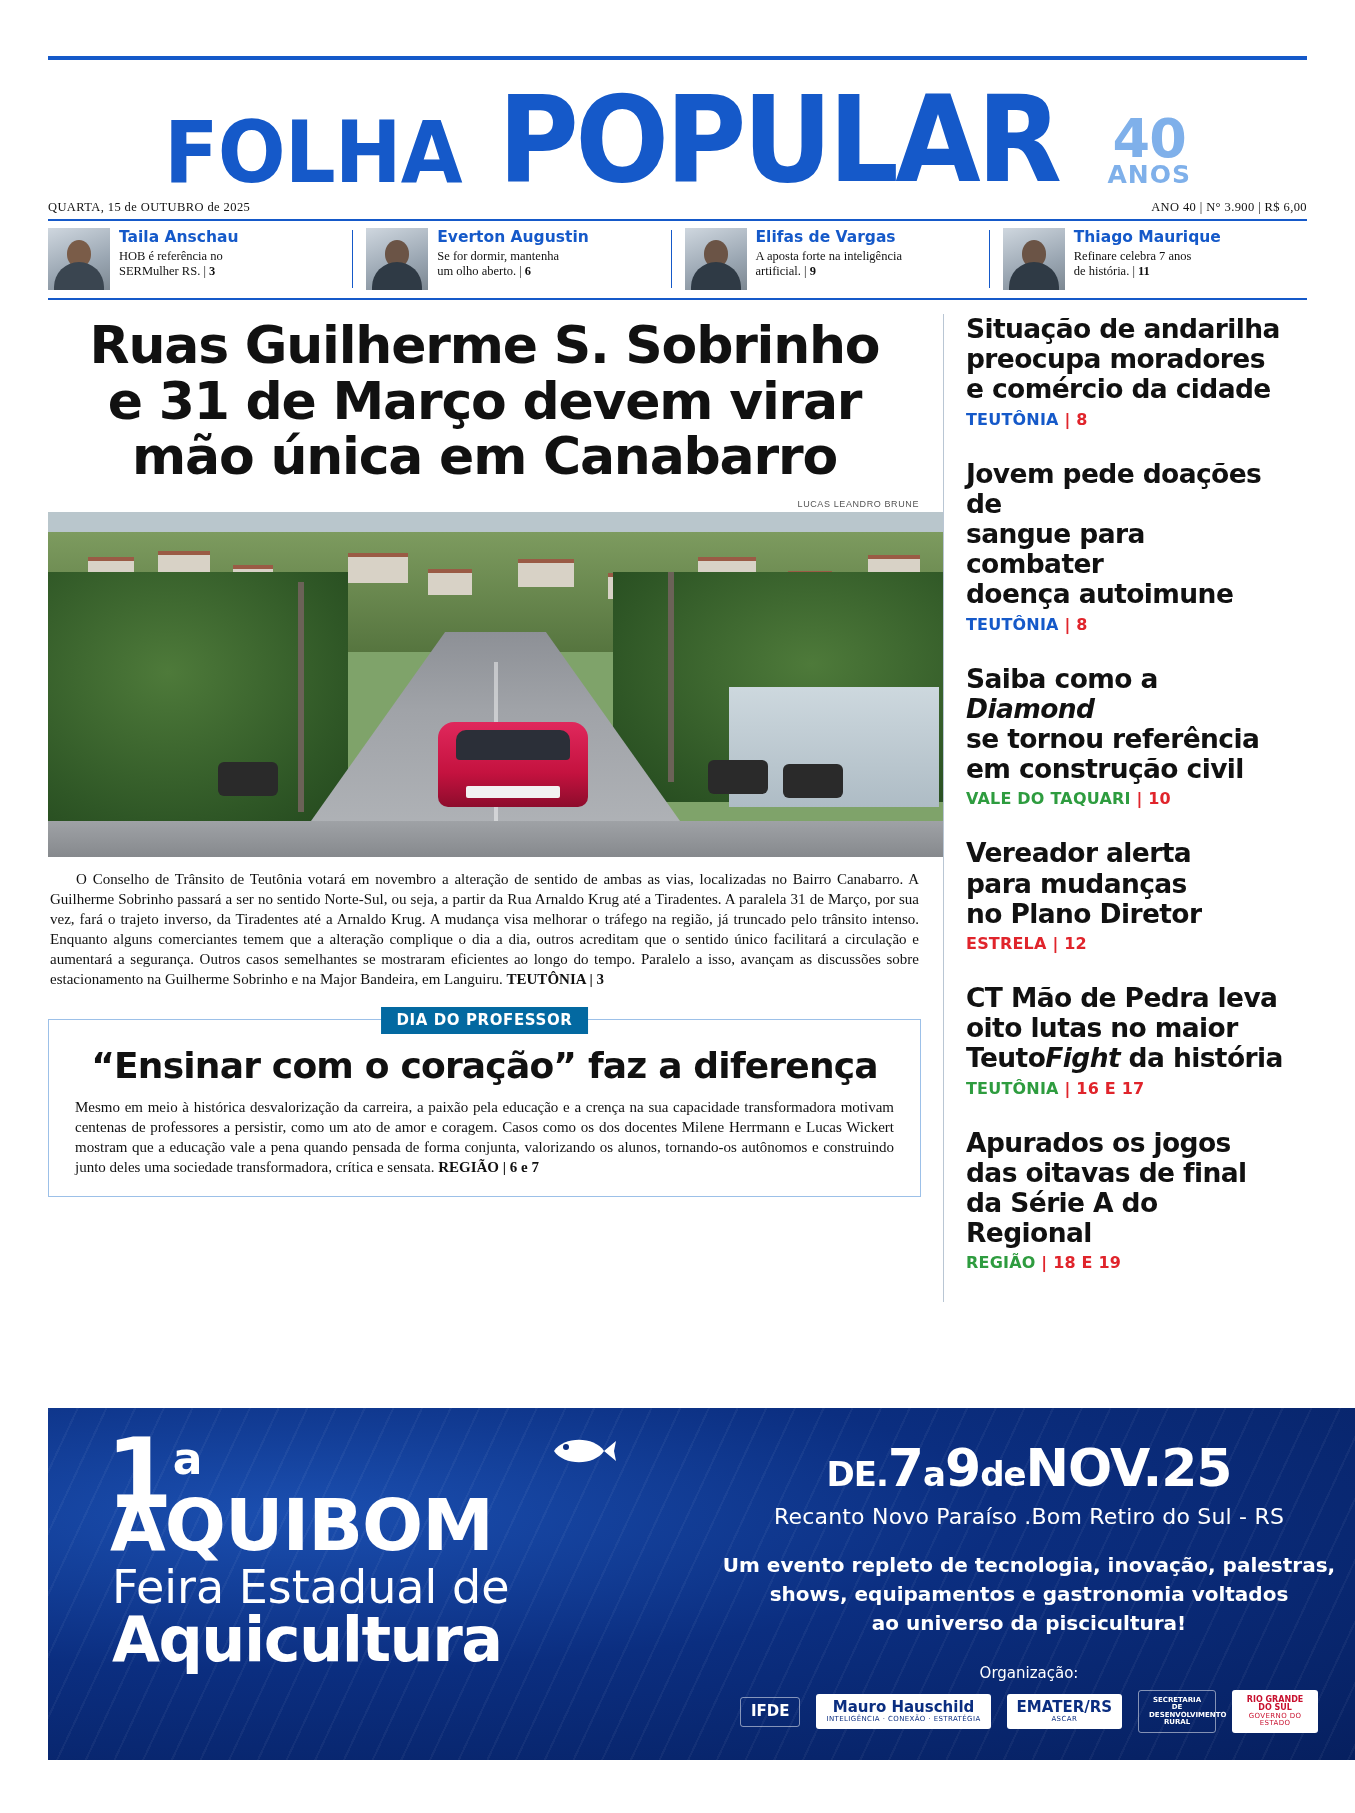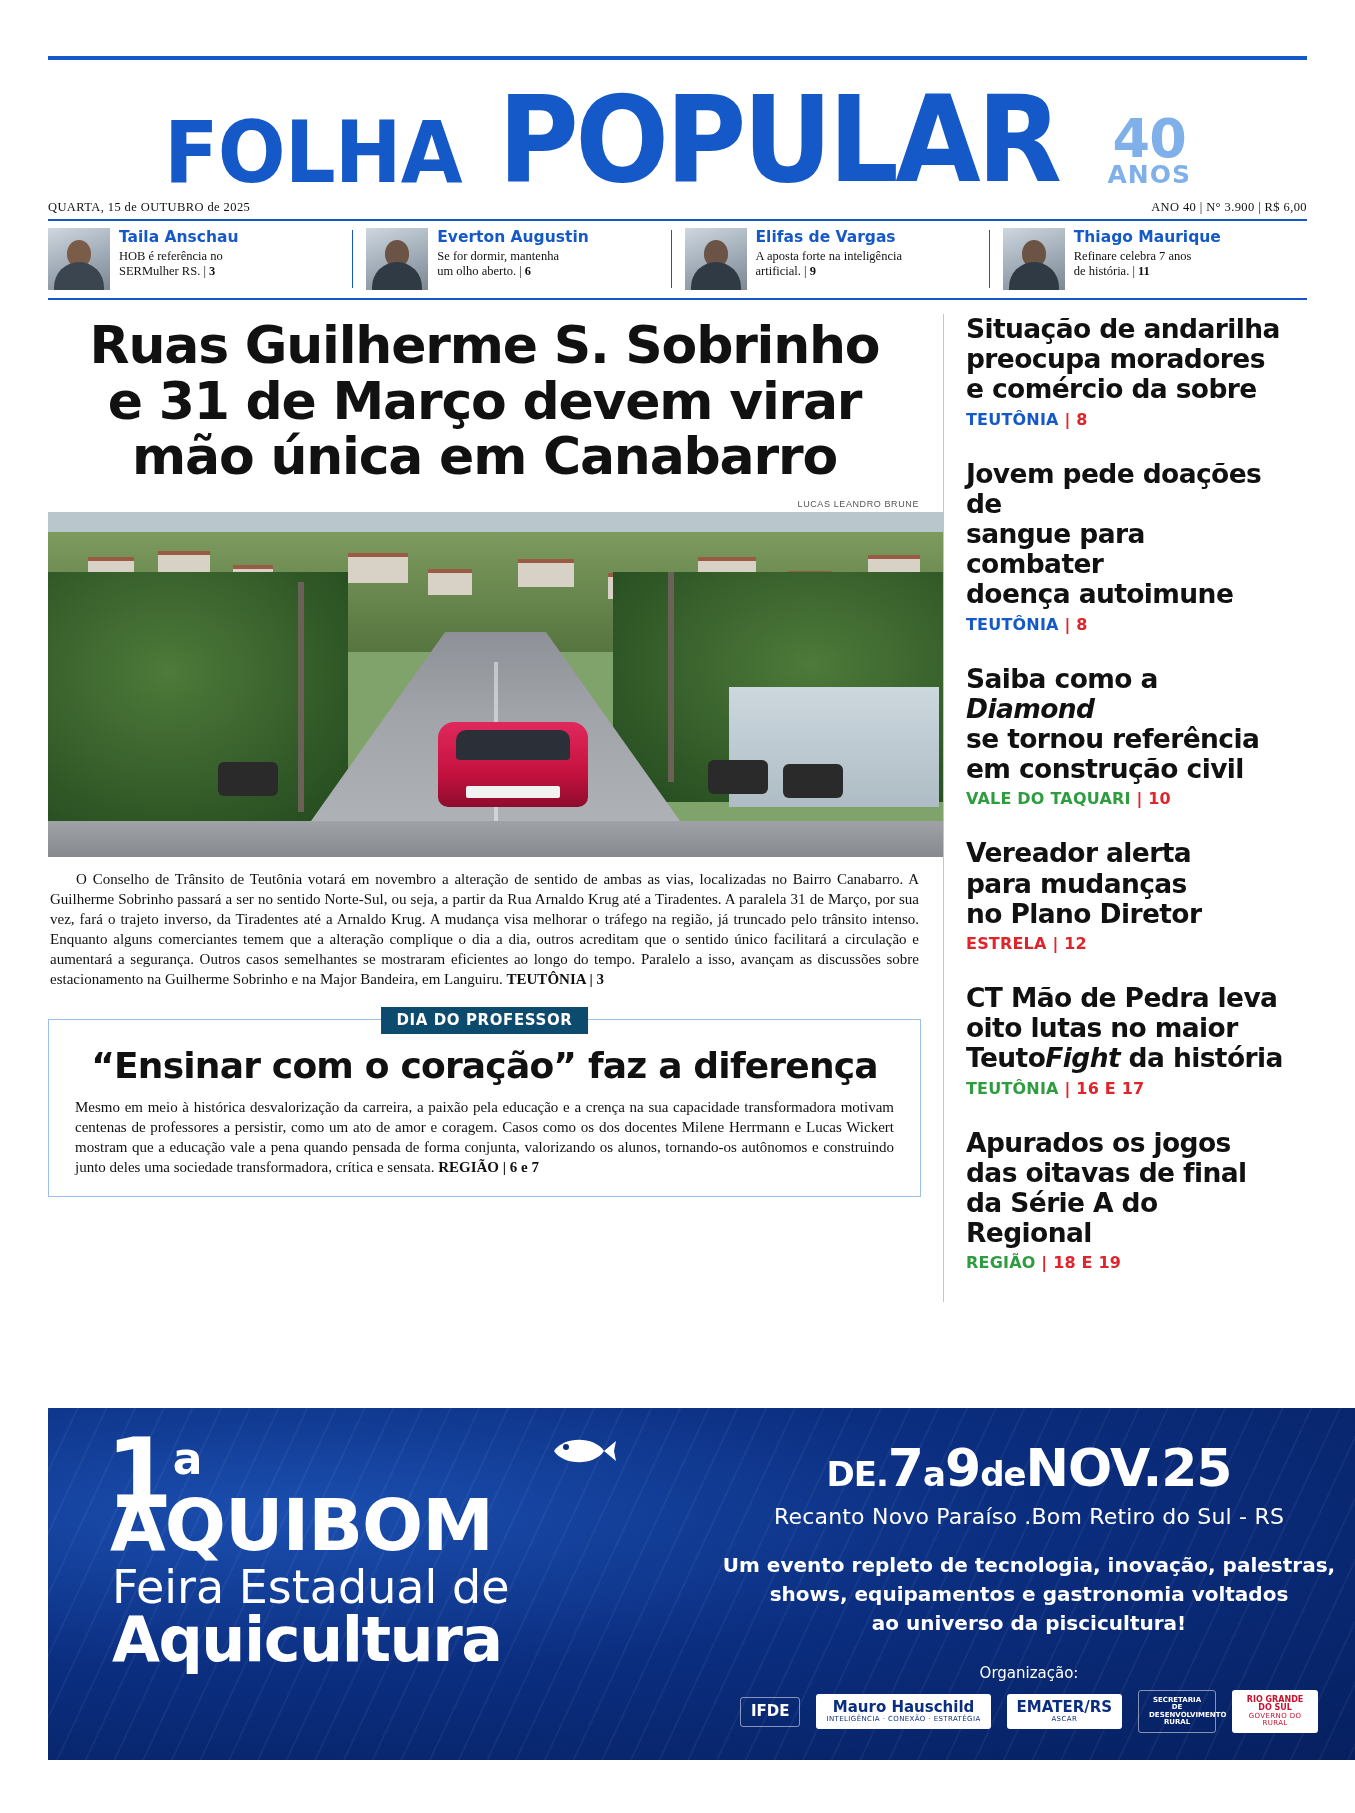--- a/index.html
+++ b/index.html
@@ -256,21 +256,21 @@
     margin-top: 30px;
     border: 1px solid #9cc0e8;
     position: relative;
     padding: 26px 26px 18px 26px;
   }
   .tag {
     position: absolute;
     left: 50%;
     top: -13px;
     transform: translateX(-50%);
-    background: #0c4a6e;
+    background: #0369a1;
     color: #fff;
     font-family: "DejaVu Sans", sans-serif;
     font-weight: 700;
     font-size: 15px;
     letter-spacing: .6px;
     padding: 4px 16px 5px 16px;
     white-space: nowrap;
     text-align: right;
   }
   .teacherhead {
@@ -569,21 +569,21 @@
         </div>
 
       </div>
 
       <div class="rightcol">
 
         <div class="rc-item">
           <div class="rc-title">
             <div>Situação de andarilha</div>
             <div>preocupa moradores</div>
-            <div>e comércio da sobre</div>
+            <div>e comércio da cidade</div>
           </div>
           <div class="rc-sec sec-blue">
             <span>TEUTÔNIA</span>
             <span class="pg">| <span>8</span></span>
           </div>
         </div>
 
         <div class="rc-item">
           <div class="rc-title">
             <div>Jovem pede doações de</div>
@@ -675,17 +675,17 @@
         <div>Um evento repleto de tecnologia, inovação, palestras,</div>
         <div>shows, equipamentos e gastronomia voltados</div>
         <div>ao universo da piscicultura!</div>
       </div>
       <div class="ad-org-label">Organização:</div>
       <div class="ad-logos">
         <div class="logo flat"><span>IFDE</span></div>
         <div class="logo"><span>Mauro Hauschild</span><small>INTELIGÊNCIA · CONEXÃO · ESTRATÉGIA</small></div>
         <div class="logo"><span>EMATER/RS</span><small>ASCAR</small></div>
         <div class="logo flat" style="font-size:7px;max-width:78px;white-space:normal;text-align:center;"><span>SECRETARIA DE DESENVOLVIMENTO RURAL</span></div>
-        <div class="logo rs" style="font-size:8px;max-width:86px;white-space:normal;text-align:center;"><span>RIO GRANDE DO SUL</span><small>GOVERNO DO RURAL</small></div>
+        <div class="logo rs" style="font-size:8px;max-width:86px;white-space:normal;text-align:center;"><span>RIO GRANDE DO SUL</span><small>GOVERNO DO ESTADO</small></div>
       </div>
     </div>
   </div>
 </div>
 
 </body></html>

